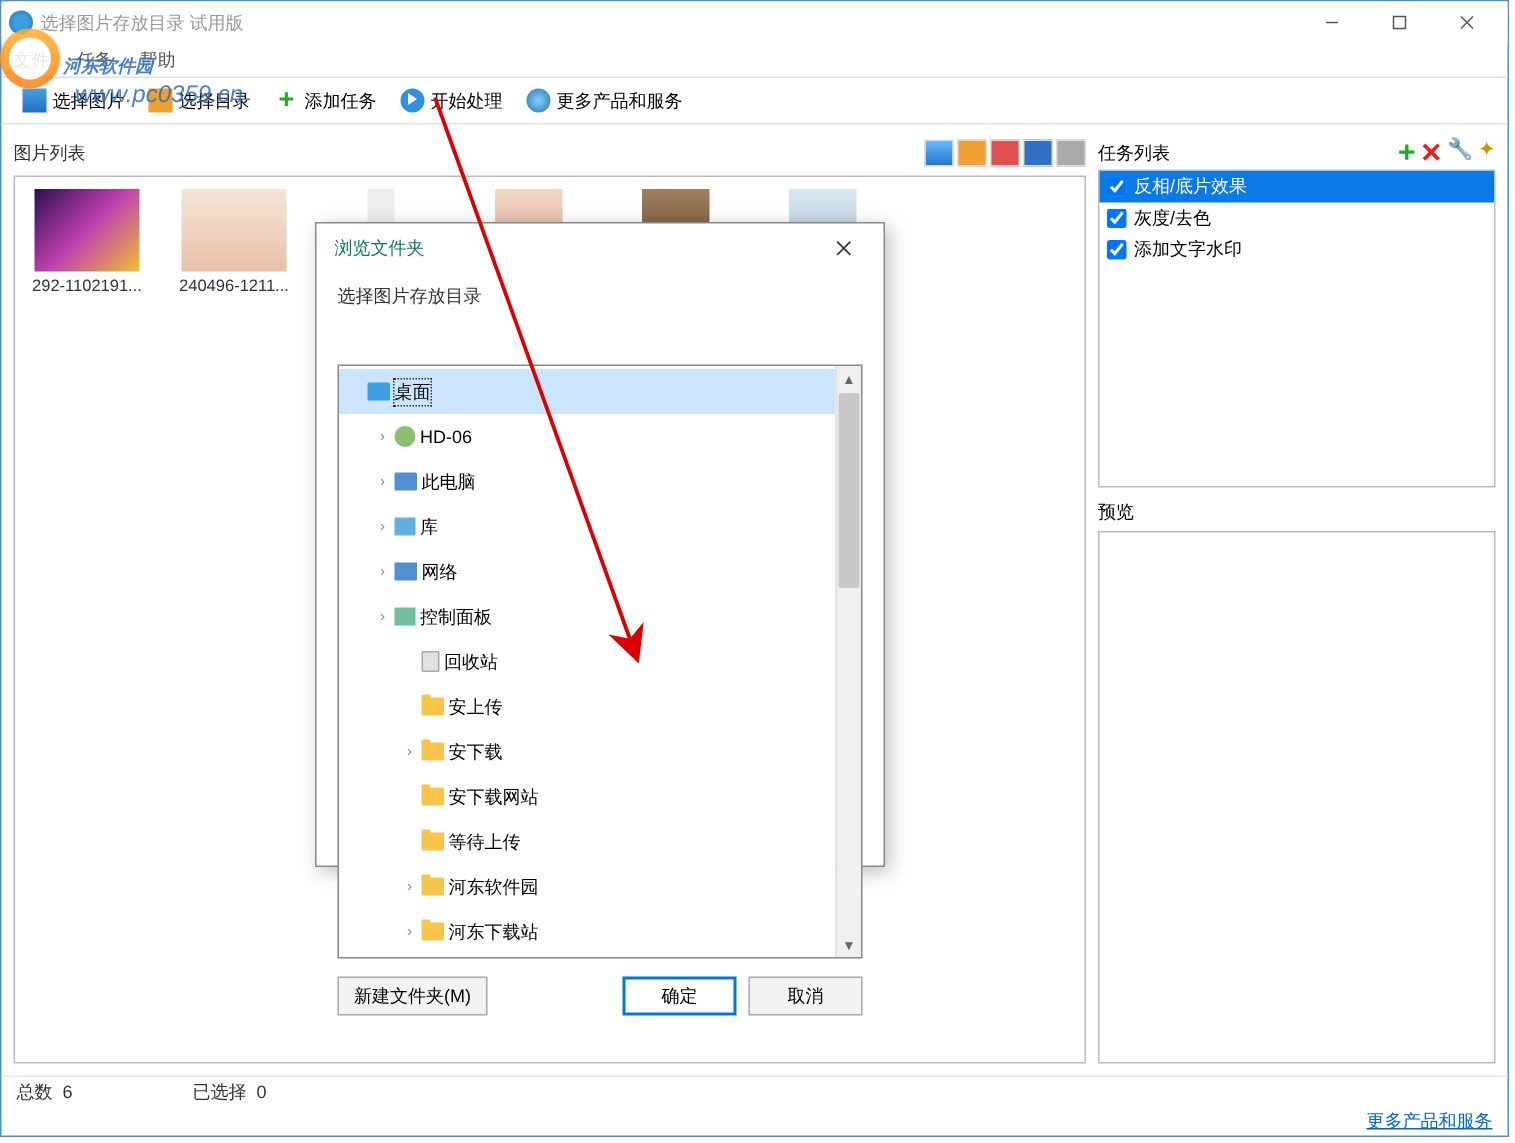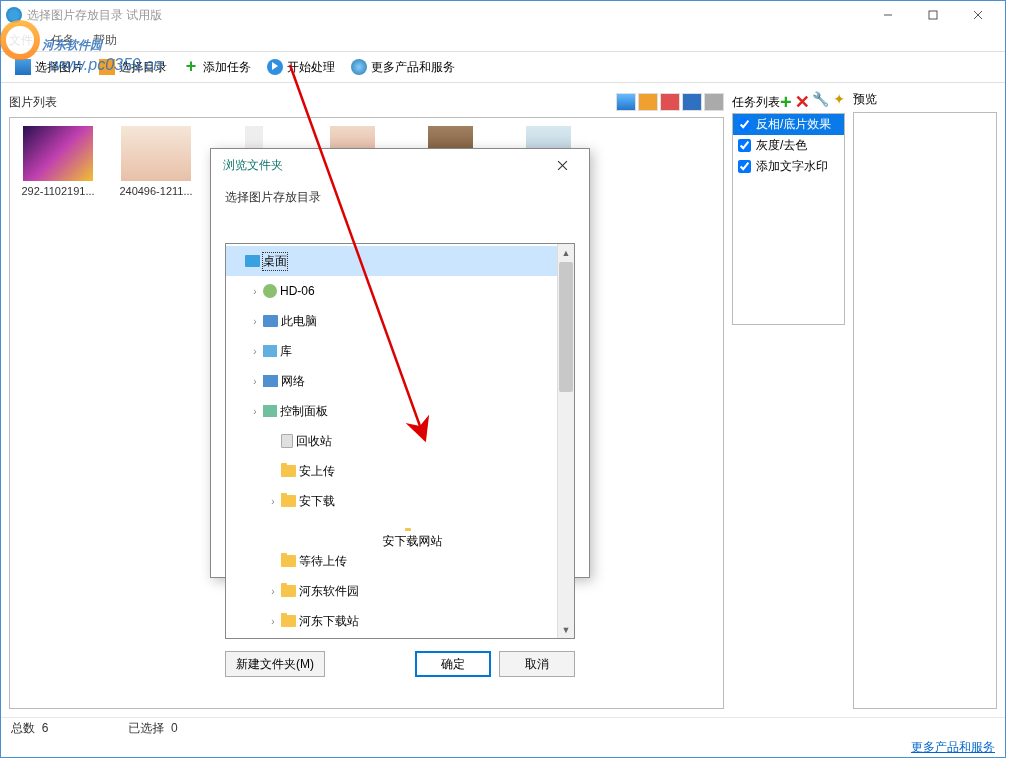--- a/index.html
+++ b/index.html
@@ -19,21 +19,21 @@
 .main{display:flex;height:calc(100% - 28px - 22px - 32px - 22px - 18px);padding:8px}
 .left-pane{flex:1;display:flex;flex-direction:column;margin-right:8px}
 .pane-header{display:flex;align-items:center;height:22px;margin-bottom:4px}
 .pane-header .title{color:#333}
 .mini-toolbar{margin-left:auto;display:flex;gap:2px}
 .mini-btn{width:20px;height:18px;border:1px solid #ddd;background:#f5f5f5;display:flex;align-items:center;justify-content:center}
 .img-list{flex:1;border:1px solid #bbb;background:#fff;padding:8px;display:flex;align-items:flex-start;gap:18px;position:relative}
 .thumb{width:80px;display:flex;flex-direction:column;align-items:center}
 .thumb .pic{width:70px;height:55px;background:#333;margin-bottom:4px}
 .thumb .cap{font-size:11px;color:#333;text-align:center;white-space:nowrap;overflow:hidden;text-overflow:ellipsis;width:90px}
-.right-pane{width:265px;display:flex;gap:8px}
+.right-pane{width:265px;display:flex;flex-direction:column;gap:8px}
 .task-pane .hdr{display:flex;align-items:center;height:22px}
 .task-tb{margin-left:auto;display:flex;gap:3px}
 .task-list{border:1px solid #bbb;height:212px;background:#fff}
 .task-item{display:flex;align-items:center;padding:2px 5px;gap:5px}
 .task-item.sel{background:#0a7ae8;color:#fff}
 .task-item input{width:13px;height:13px}
 .preview-pane .hdr{margin-bottom:4px}
 .preview-box{border:1px solid #bbb;flex:1;min-height:280px}
 .statusbar{height:22px;display:flex;align-items:center;padding:0 10px;gap:80px;color:#333;border-top:1px solid #e8e8e8}
 .footer-link{height:18px;text-align:right;padding:0 10px}
@@ -262,21 +262,21 @@
           <div class="tree-node" style="padding-left: 42px;">
             <span class="exp">&nbsp;</span>
             <span class="folder-icon"></span>
             <span class="lbl">安上传</span>
           </div>
           <div class="tree-node" style="padding-left: 42px;">
             <span class="exp">›</span>
             <span class="folder-icon"></span>
             <span class="lbl">安下载</span>
           </div>
-          <div class="tree-node" style="padding-left: 42px; flex-direction: column;">
+          <div class="tree-node" style="padding-left: 42px;">
             <span class="exp">&nbsp;</span>
             <span class="folder-icon"></span>
             <span class="lbl">安下载网站</span>
           </div>
           <div class="tree-node" style="padding-left: 42px;">
             <span class="exp">&nbsp;</span>
             <span class="folder-icon"></span>
             <span class="lbl">等待上传</span>
           </div>
           <div class="tree-node" style="padding-left: 42px;">

